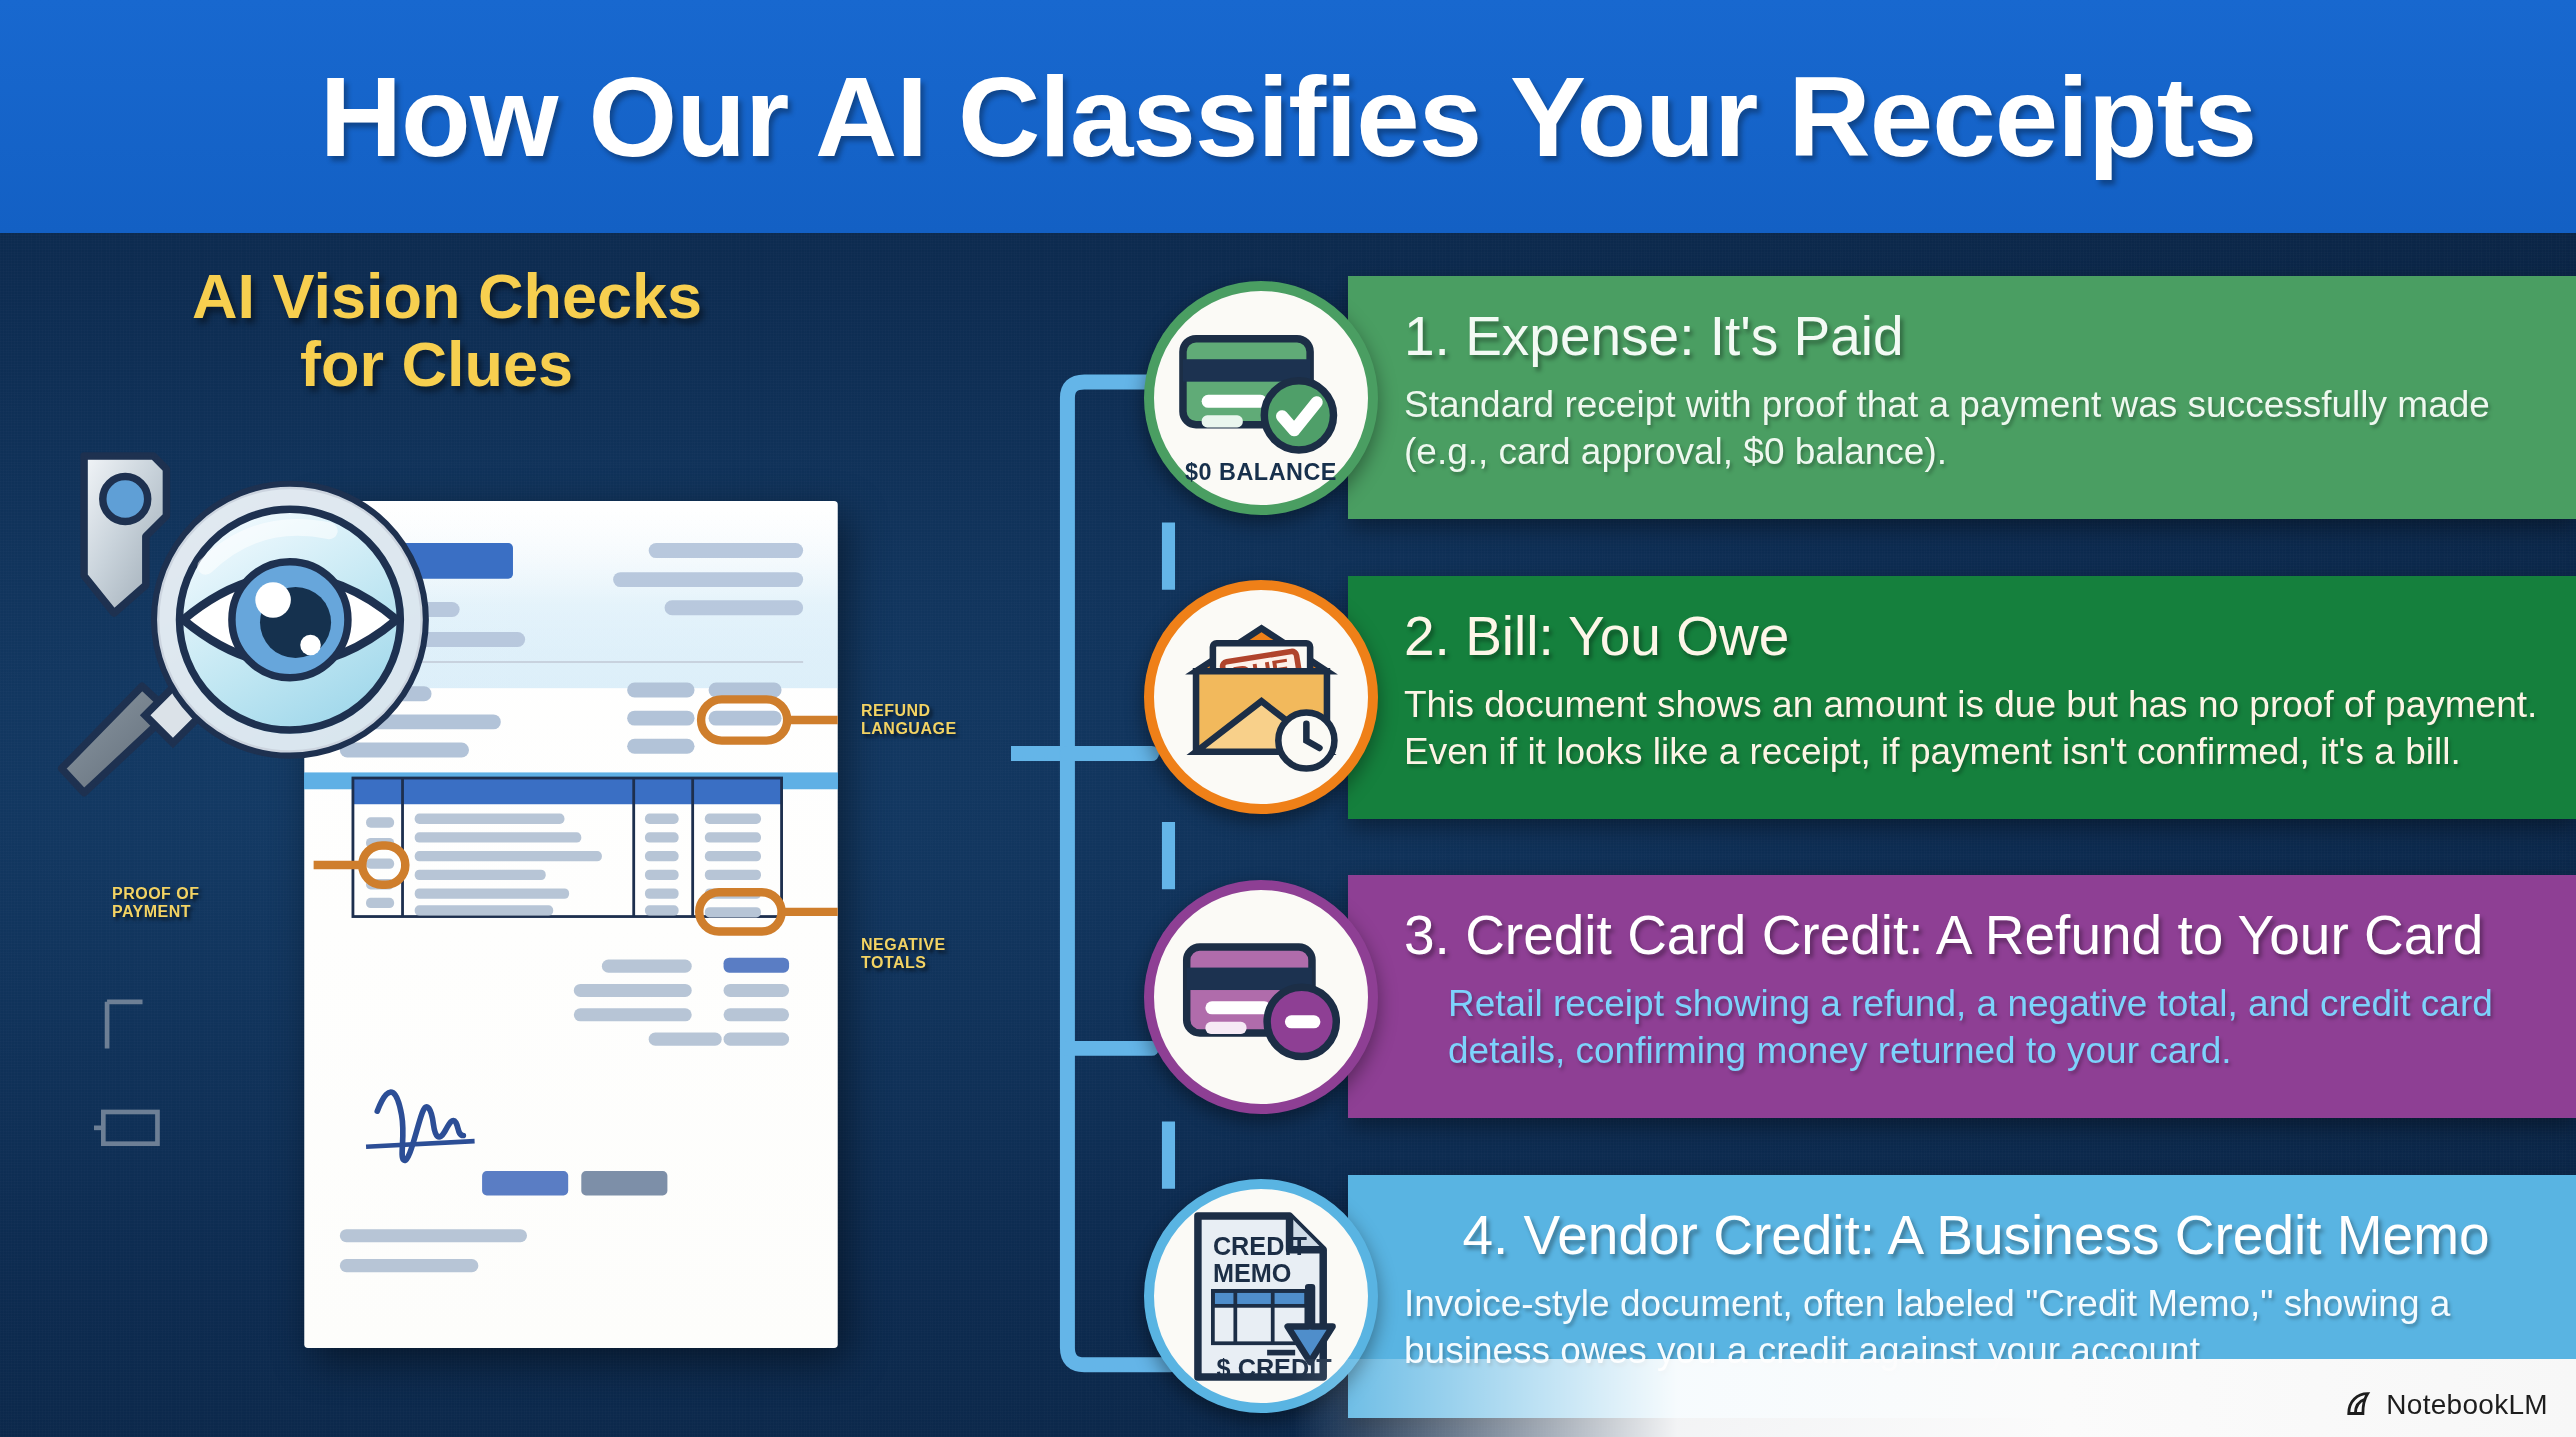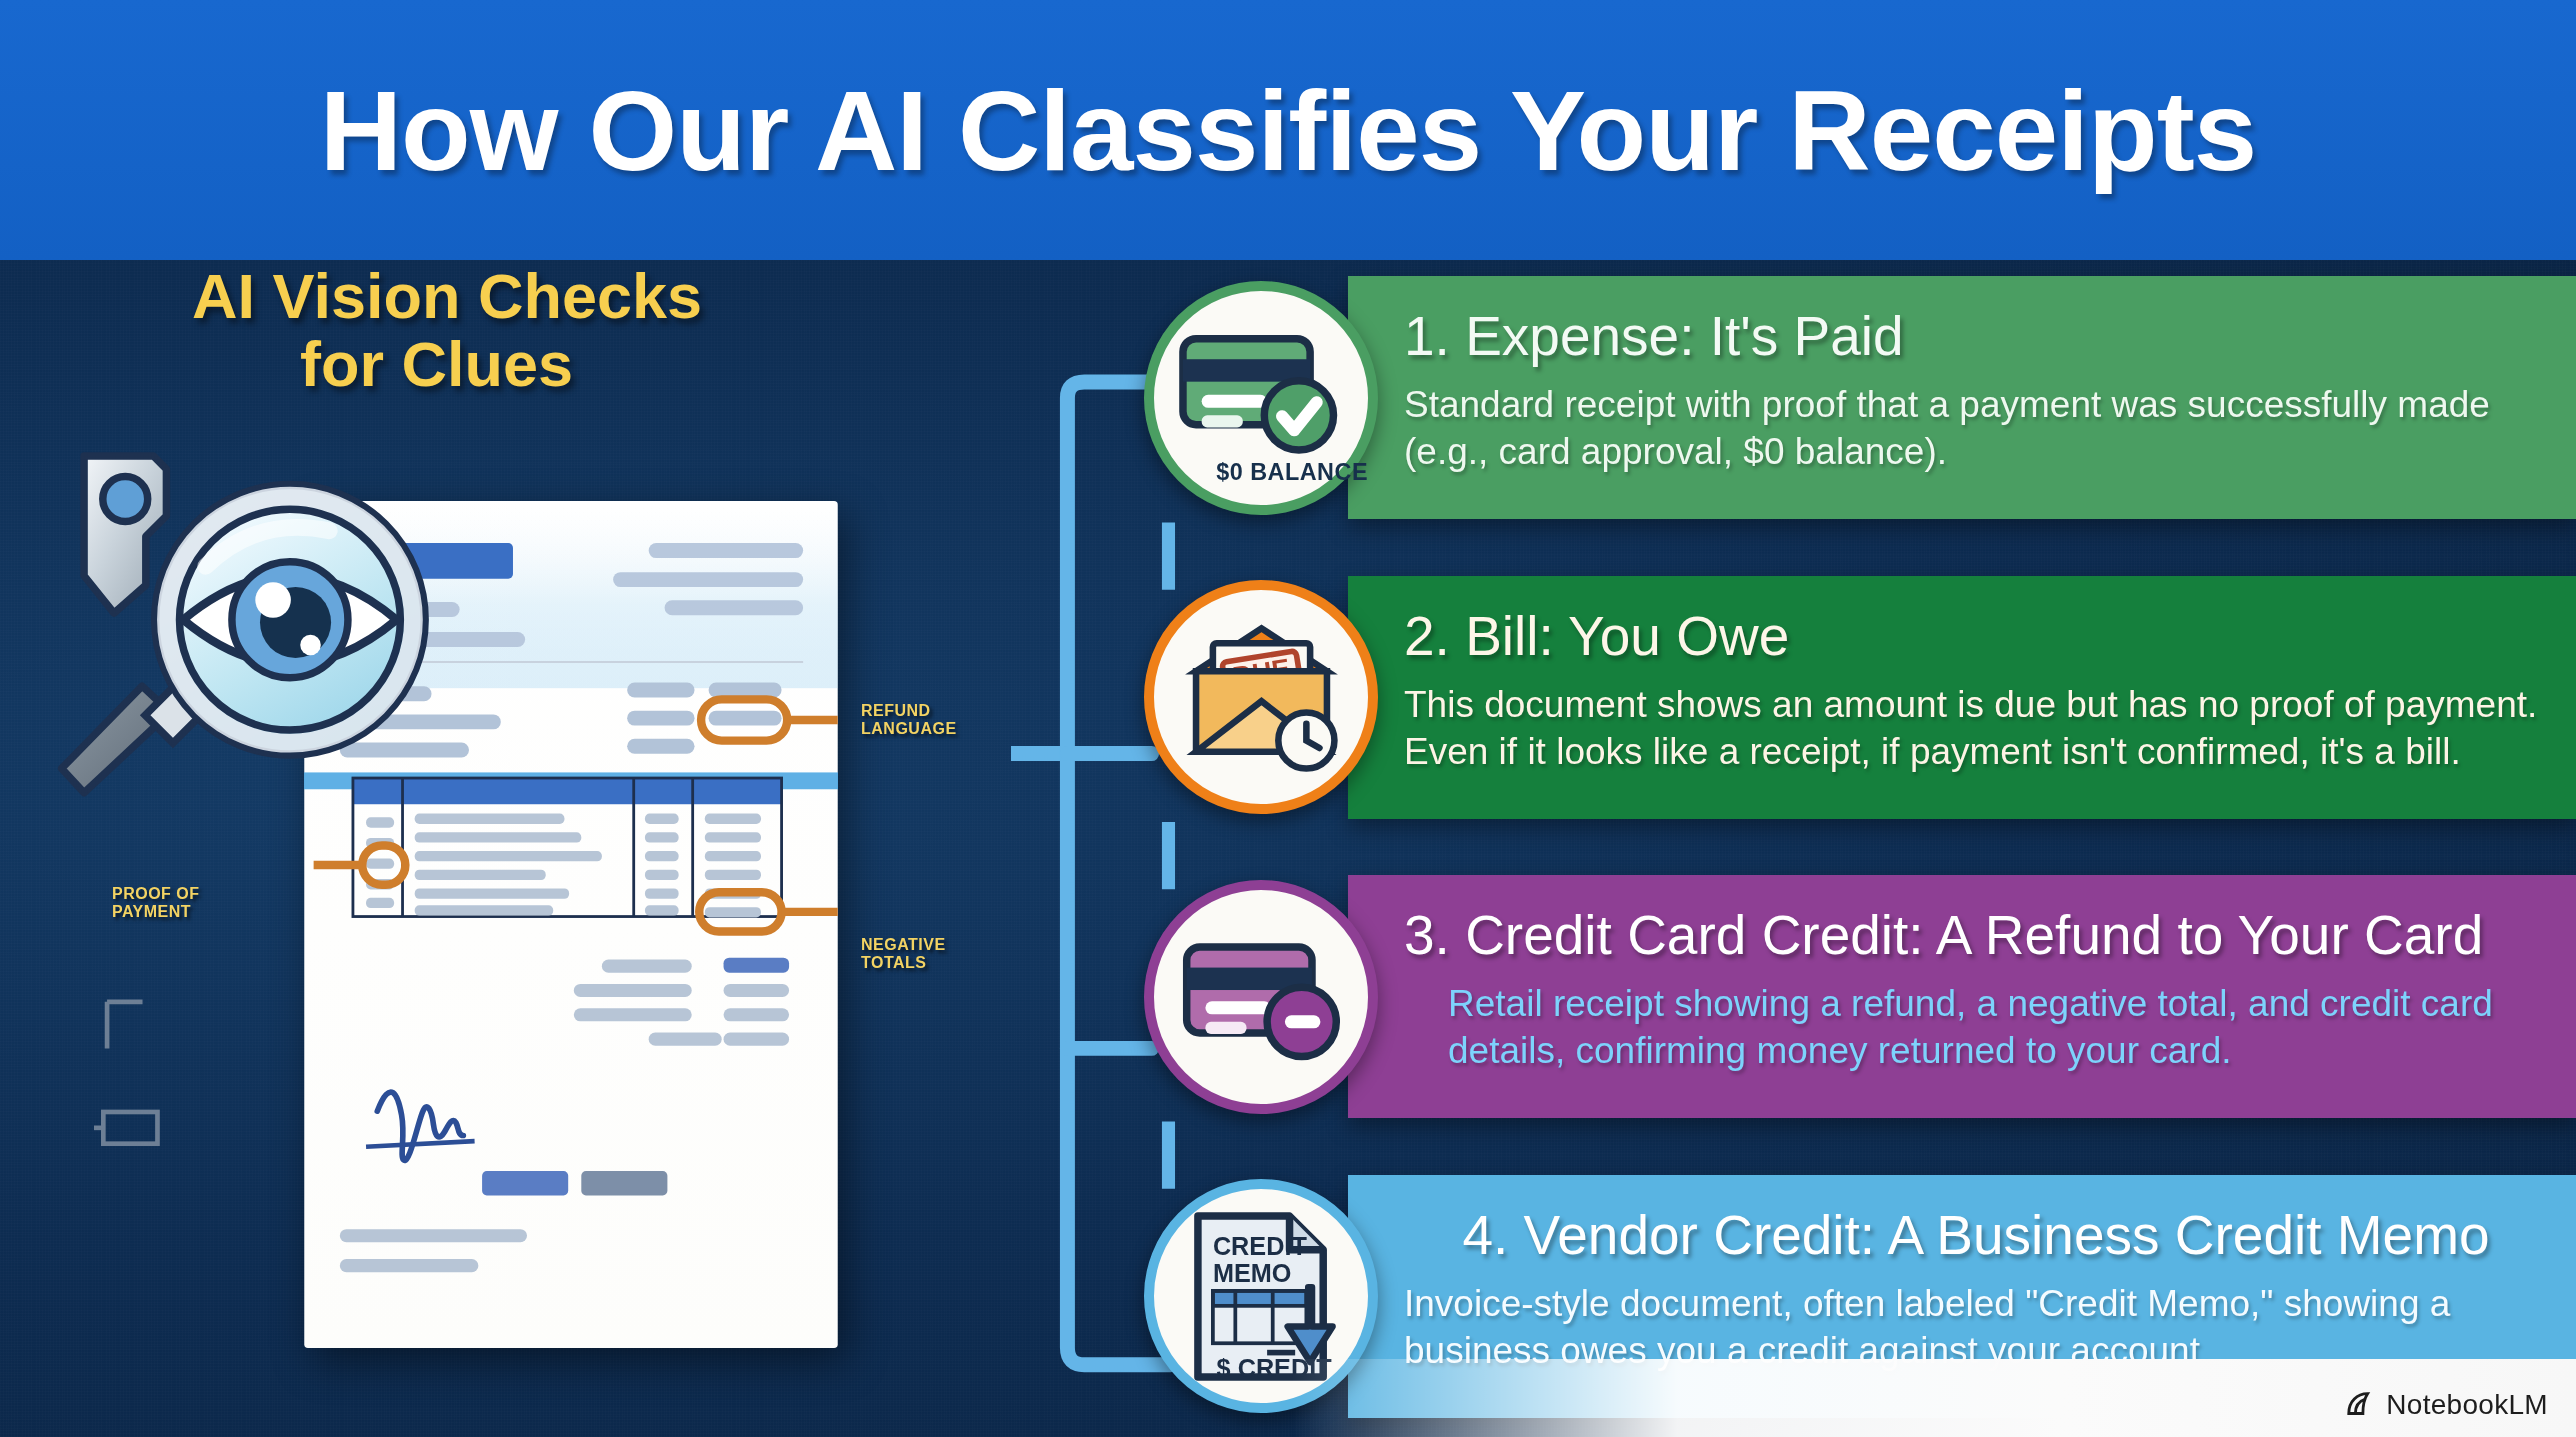--- a/index.html
+++ b/index.html
@@ -19,21 +19,21 @@
   }
   .bg-noise{
     position:absolute; inset:0;
     background-image:repeating-linear-gradient(0deg, rgba(255,255,255,.012) 0 0.9px, transparent 0.9px 2.8px),
                      repeating-linear-gradient(90deg, rgba(255,255,255,.012) 0 0.9px, transparent 0.9px 2.8px);
     pointer-events:none;
   }
 
   
   .header {
-    position:absolute; left:0; top:0; width:2576px; height:260px;
+    position:absolute; left:0; top:0; width:2576px; height:233px;
     background:linear-gradient(180deg,#1868cf 0%,#1360c4 100%);
     display:flex; align-items:center; justify-content:center;
   }
   .header h1 {
     font-size:114px; font-weight:bold; color:#ffffff; letter-spacing:-0.9px;
     text-shadow:3.7px 4.7px 5.6px rgba(0,0,0,.30);
     white-space:nowrap;
   }
 
   
@@ -86,21 +86,21 @@
   .badge {
     position:absolute; left:1144px; width:234px; height:234px; border-radius:50%;
     background:#fbfaf6; display:flex; align-items:center; justify-content:center;
     box-shadow:0 7.5px 19px rgba(0,0,0,.40);
   }
   #badge1 { top:281px;  border:10.3px solid #4a9e62; }
   #badge2 { top:580px;  border:10.3px solid #ef8018; }
   #badge3 { top:880px;  border:10.3px solid #8e3f94; }
   #badge4 { top:1179px; border:10.3px solid #59b4e2; }
   .badge .ico { width:187px; height:187px; }
-  .badge-label { position:absolute; bottom:19px; left:0; right:0; text-align:right;
+  .badge-label { position:absolute; bottom:19px; left:0; right:0; text-align:center;
       font-size:23.4px; font-weight:bold; color:#17304c; letter-spacing:0.5px;margin-top:48px; }
 
   
   .bottom-fade {
     position:absolute; left:1292px; bottom:0; width:1284px; height:79px;
     background:linear-gradient(90deg, rgba(255,255,255,0) 0%, rgba(255,255,255,.95) 30%, #fbfbfb 60%, #f7f7f7 100%);
   }
   .watermark {
     position:absolute; right:28px; bottom:17px; display:flex; align-items:center; gap:9.4px;
     font-size:28px; color:#1d1d1d; letter-spacing:0.3px;text-align:right;

